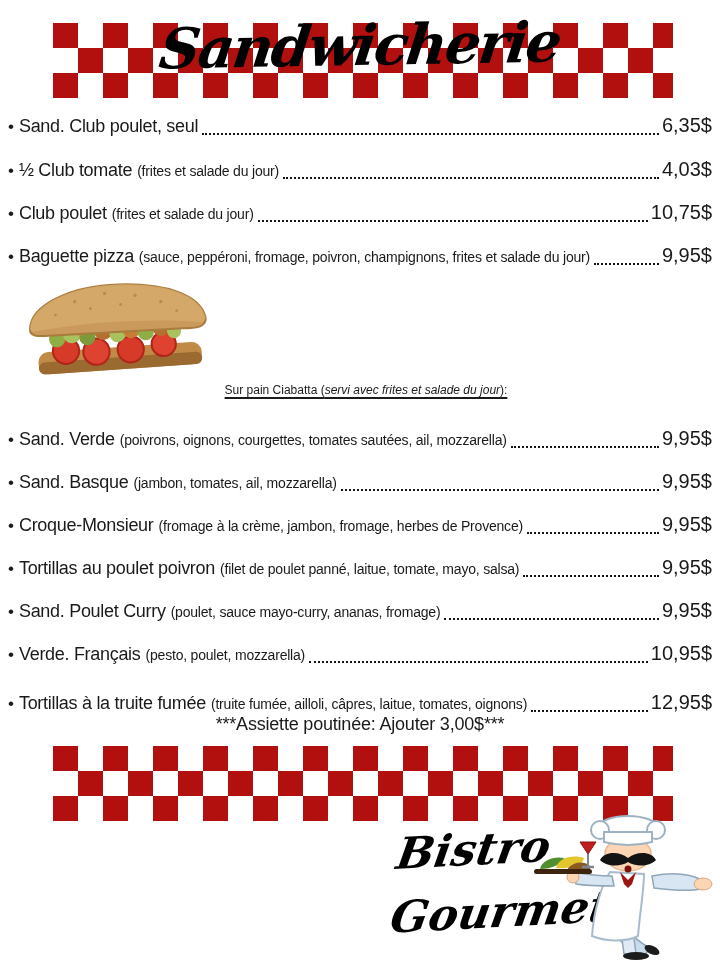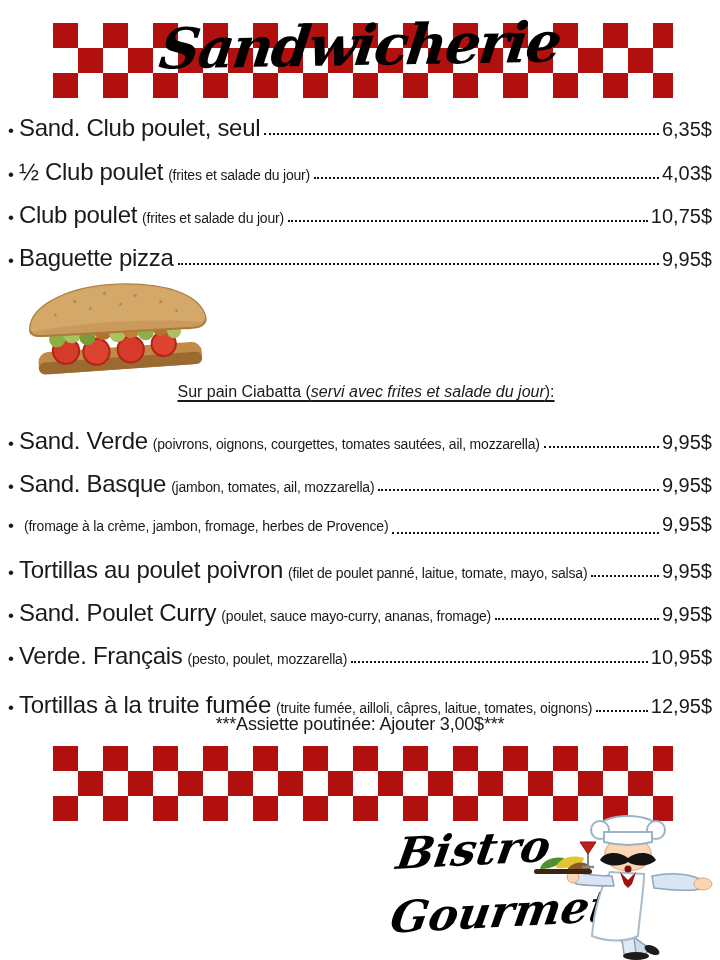--- a/index.html
+++ b/index.html
@@ -32,32 +32,32 @@
     font-size:56px;letter-spacing:-2px;
     transform:skewX(-8deg) rotate(-1deg);
   }
 
   
   .row{
     position:absolute;left:8px;width:704px;height:26px;
     display:flex;align-items:baseline;white-space:nowrap;
   }
   .bullet{font-size:17px;margin-right:5px;flex:0 0 auto;}
-  .name{font-size:24px;letter-spacing:-0.3px;flex:0 0 auto;}
+  .name{font-size:18px;letter-spacing:-0.3px;flex:0 0 auto;}
   .desc{font-size:14px;letter-spacing:-0.2px;margin-left:5px;flex:0 1 auto;overflow:hidden;}
   .desc:empty{display:none;}
   .dots{
     flex:1 1 10px;min-width:8px;align-self:flex-end;
     border-bottom:2.2px dotted #151515;margin:0 3px 5px 4px;
   }
   .price{font-size:20px;flex:0 0 auto;}
 
   .section-header{
     position:absolute;left:12px;right:0;top:383px;text-align:center;
-    font-size:16px;
+    font-size:12px;
   }
   .section-header .inner{
     text-decoration:underline;text-underline-offset:3px;text-decoration-thickness:1.5px;
   }
   .section-header .it{font-style:italic;}
 
   .note{
     position:absolute;left:0;right:0;top:714px;text-align:center;
     font-size:18px;letter-spacing:-0.2px;
   }
@@ -79,35 +79,36 @@
 
   <div class="row" style="top:114px">
     <span class="bullet">•</span>
     <span class="name">Sand. Club poulet, seul</span>
 
     <span class="dots"></span>
     <span class="price">6,35$</span>
   </div>
   <div class="row" style="top:158px">
     <span class="bullet">•</span>
-    <span class="name">½ Club poulet</span>
+    <span class="name">½ Club tomate</span>
     <span class="desc">(frites et salade du jour)</span>
     <span class="dots"></span>
     <span class="price">4,03$</span>
   </div>
   <div class="row" style="top:201px">
     <span class="bullet">•</span>
     <span class="name">Club poulet</span>
     <span class="desc">(frites et salade du jour)</span>
     <span class="dots"></span>
     <span class="price">10,75$</span>
   </div>
   <div class="row" style="top:244px">
     <span class="bullet">•</span>
     <span class="name">Baguette pizza</span>
+    <span class="desc">(sauce, peppéroni, fromage, poivron, champignons, frites et salade du jour)</span>
     <span class="dots"></span>
     <span class="price">9,95$</span>
   </div>
 
   <svg class="sandwich" viewBox="0 0 200 100">
     <g transform="rotate(-4 100 50)">
       <rect x="20" y="70" width="162" height="22" rx="10" fill="#c08b47"></rect>
       <rect x="20" y="80" width="162" height="12" rx="6" fill="#9a6a30"></rect>
       <circle cx="48" cy="70" r="13" fill="#d63a29" stroke="#b02517" stroke-width="2"></circle>
       <circle cx="78" cy="73" r="13" fill="#dd4330" stroke="#b02517" stroke-width="2"></circle>
@@ -157,20 +158,21 @@
   </div>
   <div class="row" style="top:470px">
     <span class="bullet">•</span>
     <span class="name">Sand. Basque</span>
     <span class="desc">(jambon, tomates, ail, mozzarella)</span>
     <span class="dots"></span>
     <span class="price">9,95$</span>
   </div>
   <div class="row" style="top:513px">
     <span class="bullet">•</span>
+    <span class="name">Croque-Monsieur</span>
     <span class="desc">(fromage à la crème, jambon, fromage, herbes de Provence)</span>
     <span class="dots"></span>
     <span class="price">9,95$</span>
   </div>
   <div class="row" style="top:556px">
     <span class="bullet">•</span>
     <span class="name">Tortillas au poulet poivron</span>
     <span class="desc">(filet de poulet panné, laitue, tomate, mayo, salsa)</span>
     <span class="dots"></span>
     <span class="price">9,95$</span>

